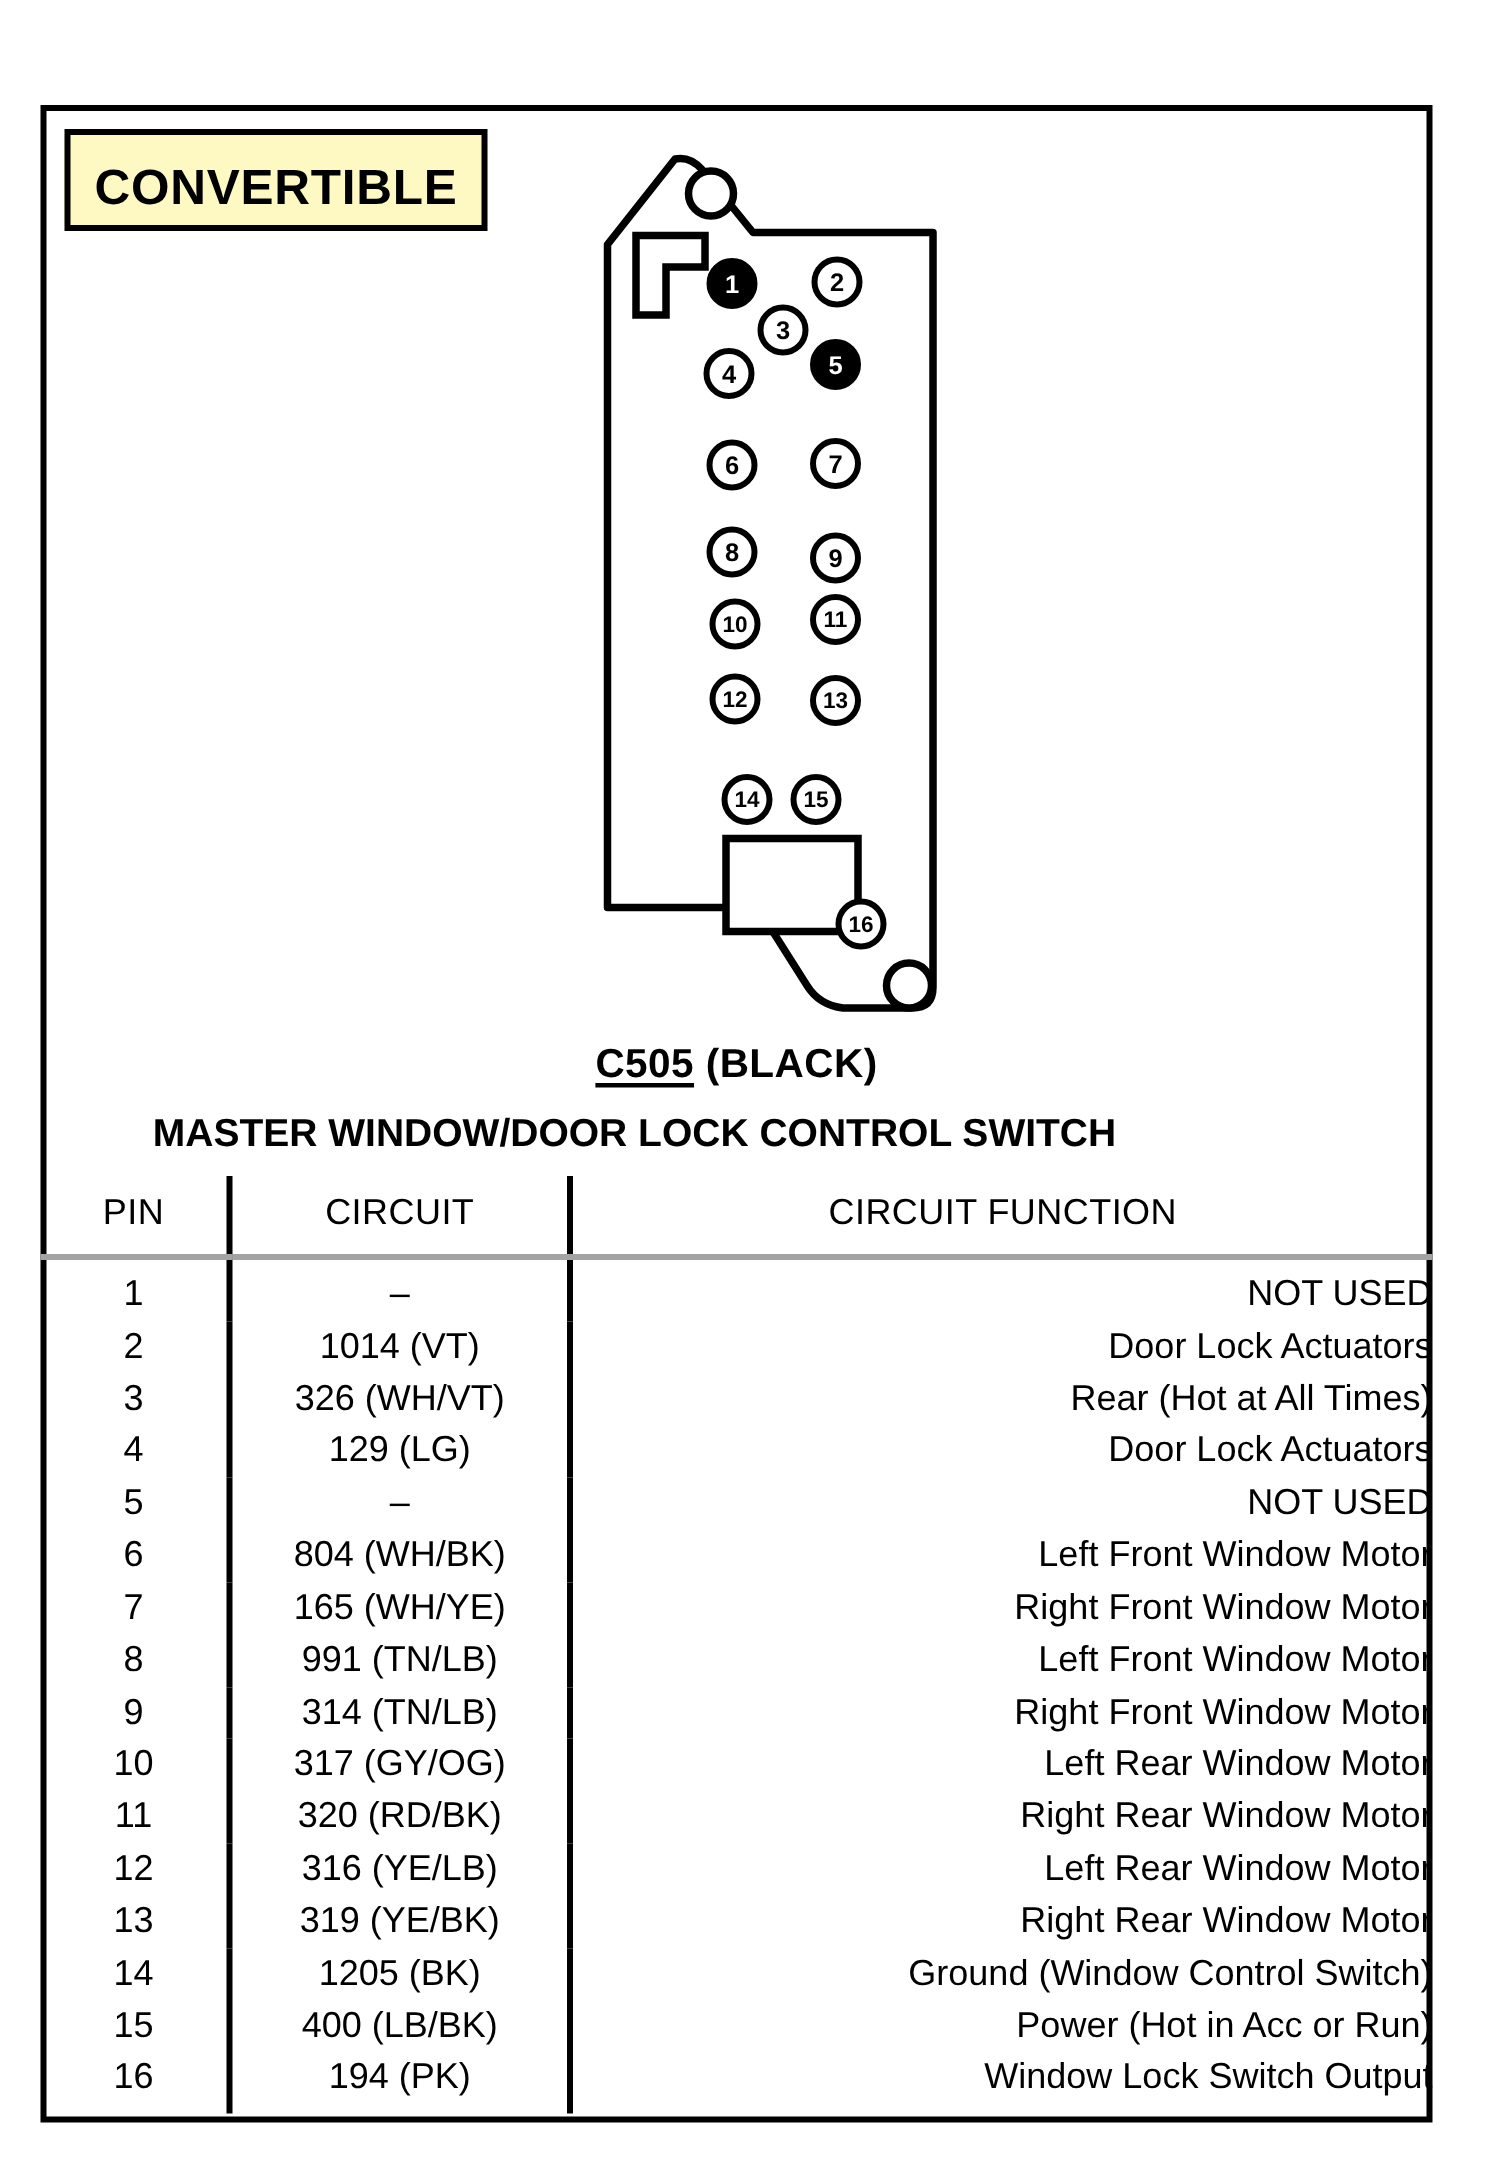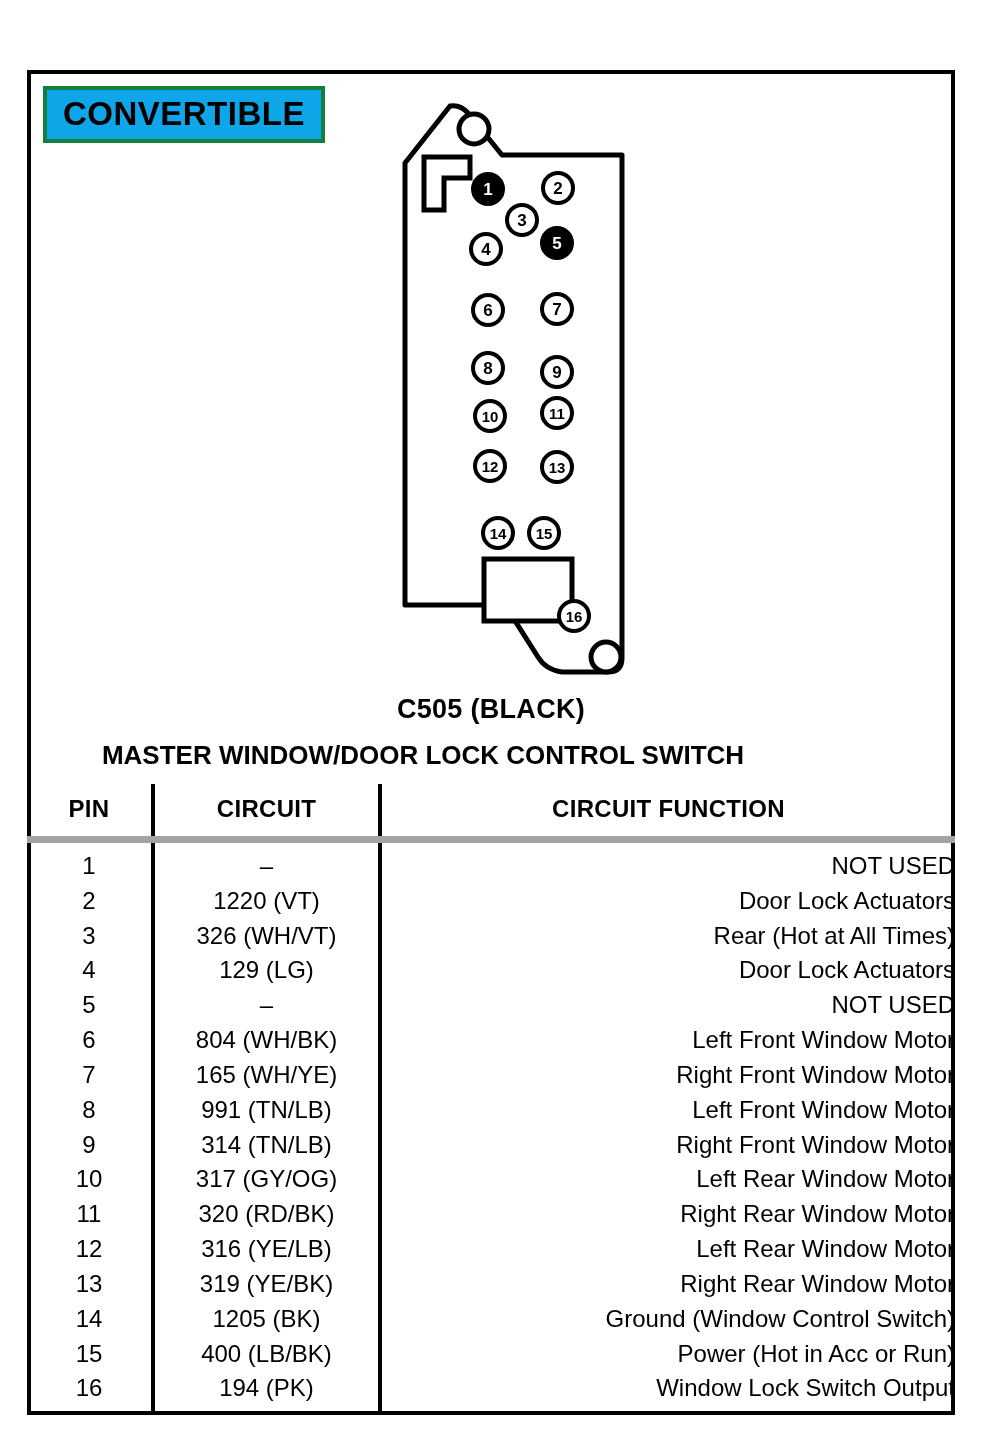--- a/index.html
+++ b/index.html
@@ -26,24 +26,24 @@
     height: 1345px;
     border: 4px solid #000;
     box-sizing: border-box;
   }
 
   
   #convertible-badge {
     position: absolute;
     left: 43px;
     top: 86px;
-    padding: 7px 16px 9px 16px;
-    border: 4px solid #15803d;
+    padding: 18px 16px 9px 16px;
+    border: 4px solid #000000;
     box-sizing: border-box;
-    background: #0ea5e9;
+    background: #fef9c3;
   }
   #convertible-badge .label {
     font-size: 33px;
     font-weight: bold;
     letter-spacing: 0.5px;
     line-height: 1;
     white-space: nowrap;
   }
 
   
@@ -61,20 +61,21 @@
     position: absolute;
     left: 27px;
     top: 694px;
     width: 928px;
     text-align: center;
     font-size: 27px;
     font-weight: bold;
     letter-spacing: 0.3px;
   }
   #connector-id .underlined {
+    text-decoration: underline;
     text-decoration-thickness: 3px;
     text-underline-offset: 4px;
   }
   #figure-title {
     position: absolute;
     left: 27px;
     top: 740px;
     width: 792px;
     text-align: center;
     font-size: 26px;
@@ -90,24 +91,24 @@
     width: 928px;
     border-collapse: collapse;
     table-layout: fixed;
   }
   #pin-table col.c-pin  { width: 126px; }
   #pin-table col.c-cir  { width: 227px; }
   #pin-table col.c-fun  { width: 575px; }
 
   #pin-table thead th {
     font-size: 24px;
-    font-weight: bold;
+    font-weight: normal;
     text-align: center;
     padding: 11px 0 13px 0;
-    border-bottom: 7px solid #a3a3a3;
+    border-bottom: 4px solid #a3a3a3;
     letter-spacing: 0.3px;
   }
   #pin-table thead th.col-pin,
   #pin-table thead th.col-circuit {
     border-right: 4px solid #000;
   }
 
   #pin-table tbody td {
     font-size: 24px;
     padding: 3px 0 4px 0;
@@ -250,21 +251,21 @@
     </tr>
   </thead>
   <tbody id="pin-table-body">
       <tr>
         <td class="cell-pin">1</td>
         <td class="cell-circuit">–</td>
         <td class="cell-function">NOT USED</td>
       </tr>
       <tr>
         <td class="cell-pin">2</td>
-        <td class="cell-circuit">1220 (VT)</td>
+        <td class="cell-circuit">1014 (VT)</td>
         <td class="cell-function">Door Lock Actuators</td>
       </tr>
       <tr>
         <td class="cell-pin">3</td>
         <td class="cell-circuit">326 (WH/VT)</td>
         <td class="cell-function">Rear (Hot at All Times)</td>
       </tr>
       <tr>
         <td class="cell-pin">4</td>
         <td class="cell-circuit">129 (LG)</td>

